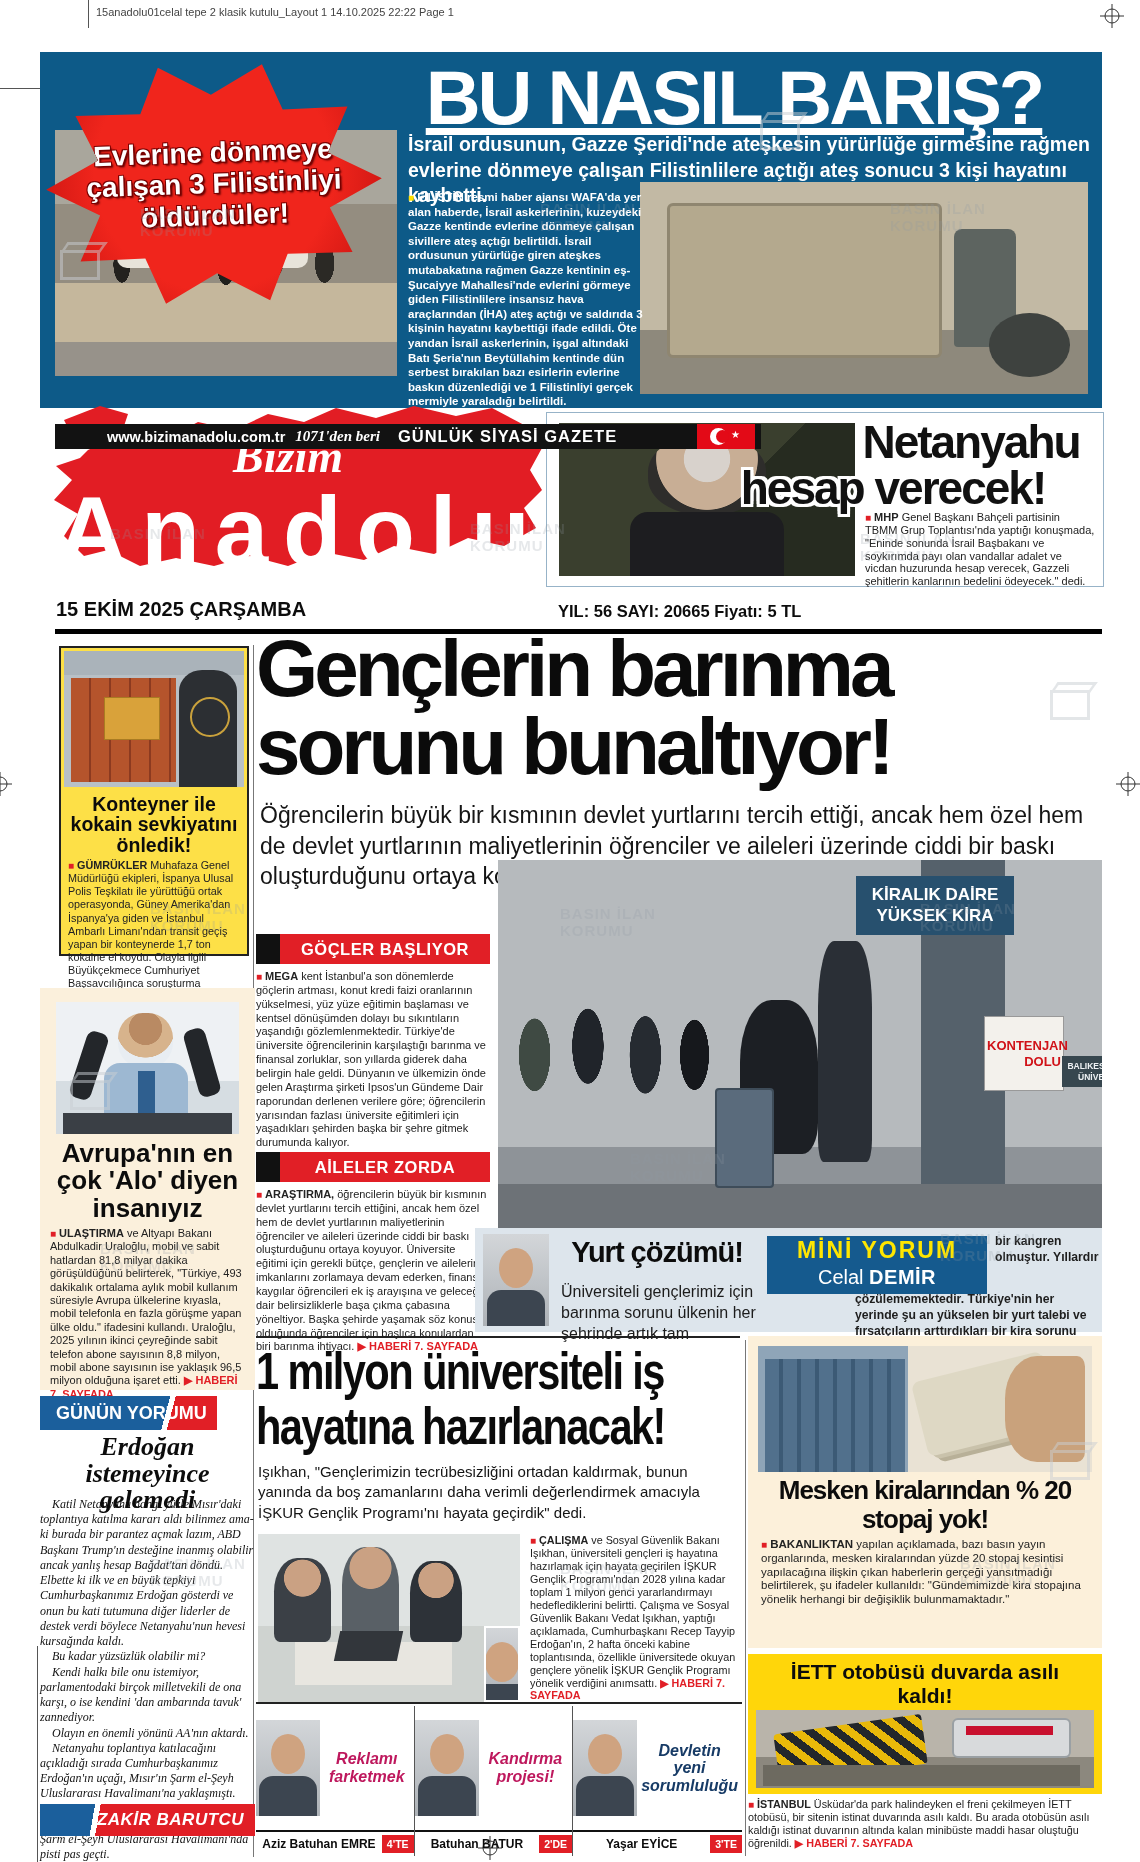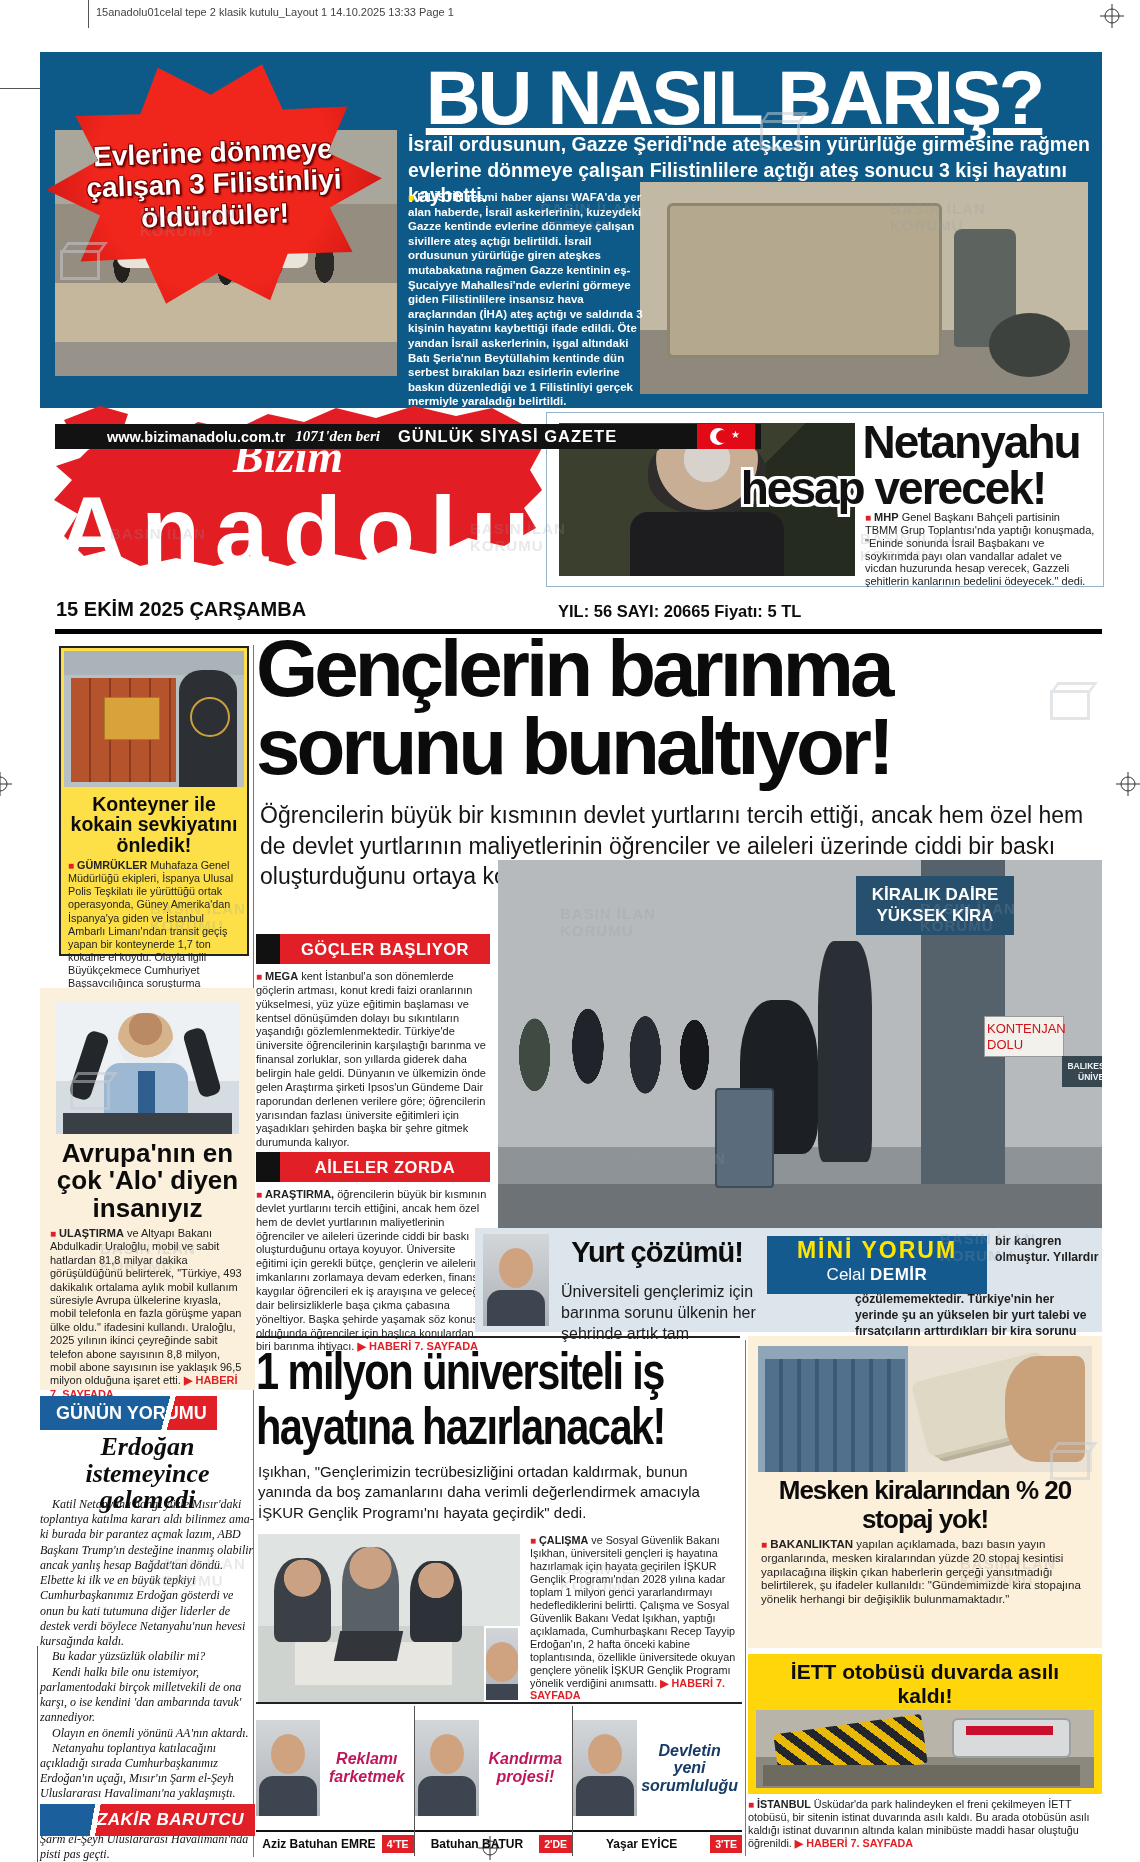--- a/index.html
+++ b/index.html
@@ -65,29 +65,29 @@
   .sig span{display:block;text-align:center;padding-left:46px;color:#fff;font-weight:bold;font-style:italic;font-size:17px;line-height:32px;letter-spacing:.5px;}
   
   .mainhead{position:absolute;left:256px;top:630px;width:848px;font-weight:bold;font-size:80px;line-height:.97;letter-spacing:-4px;color:#0b0b0b;}
   .lead{position:absolute;left:260px;top:800px;width:842px;font-size:23px;line-height:1.33;color:#151515;}
   .ban{position:absolute;width:234px;height:30px;background:#111;}
   .ban div{margin-left:24px;height:30px;background:#e11f26;color:#fff;font-weight:bold;font-size:16.5px;line-height:30px;text-align:center;letter-spacing:.5px;}
   .colbody{position:absolute;width:234px;font-size:11px;line-height:1.26;color:#222;}
   
   .stphoto{left:498px;top:860px;width:604px;height:368px;background:linear-gradient(180deg,#b6babd 0 78%,#8e9398 78% 88%,#6d7277 88%);}
   .sign-blue{position:absolute;left:358px;top:16px;width:150px;padding:8px 4px;background:#27506e;color:#fff;font-weight:bold;font-size:17px;line-height:1.25;text-align:center;}
-  .sign-quota{position:absolute;left:486px;top:156px;width:74px;padding:4px 2px;background:#f3f1ec;border:1px solid #999;color:#d01218;font-weight:normal;font-size:13px;line-height:1.2;text-align:left;}
+  .sign-quota{position:absolute;left:486px;top:156px;width:74px;padding:21px 2px;background:#f3f1ec;border:1px solid #999;color:#d01218;font-weight:bold;font-size:13px;line-height:1.2;text-align:right;}
   .sign-dorm{position:absolute;left:564px;top:196px;width:112px;padding:5px 3px;background:#37474f;color:#eef2f4;font-weight:bold;font-size:8.5px;line-height:1.25;text-align:center;}
   
   .yband{position:absolute;left:475px;top:1228px;width:627px;height:104px;background:#dde5ec;}
   .yhead{position:absolute;left:80px;top:8px;width:204px;text-align:center;font-weight:bold;font-size:29px;letter-spacing:-1px;color:#0c0c0c;}
   .yintro{position:absolute;left:86px;top:54px;width:196px;font-size:16px;line-height:1.3;color:#1c1c1c;}
   .minibox{position:absolute;left:292px;top:8px;width:220px;height:58px;background:#155a8e;text-align:center;}
   .minibox .l1{color:#ffe600;font-weight:bold;font-size:23px;letter-spacing:2px;line-height:1.3;}
-  .minibox .l2{color:#fff;font-size:17px;line-height:1.1;}
+  .minibox .l2{color:#fff;font-size:20px;line-height:1.1;}
   .minibox .l2 b{letter-spacing:.5px;}
   .minitext{position:absolute;left:380px;top:6px;width:244px;font-size:12.2px;font-weight:bold;line-height:1.3;color:#1d1d1d;}
   .minitext .sp{float:left;width:140px;height:58px;}
   
   .iskhead{position:absolute;left:256px;top:1344px;width:610px;transform:scaleX(.8);transform-origin:left top;
            font-weight:bold;font-size:52px;line-height:1.05;letter-spacing:-2px;color:#0b0b0b;}
   .isklead{position:absolute;left:258px;top:1462px;width:482px;font-size:15px;line-height:1.35;color:#141414;}
   .iskbody{position:absolute;left:530px;top:1534px;width:212px;font-size:10.8px;line-height:1.2;color:#222;}
   
   .meskbox{position:absolute;left:748px;top:1336px;width:354px;height:312px;background:#fcf0da;}
@@ -111,21 +111,21 @@
   
   .wm{position:absolute;z-index:40;color:#909aa4;opacity:.22;font-weight:bold;font-size:15px;line-height:1.15;letter-spacing:1px;pointer-events:none;}
   .cube{position:absolute;z-index:40;width:34px;height:24px;border:3px solid #c9ced3;opacity:.5;pointer-events:none;}
   .cube:before{content:"";position:absolute;left:-3px;top:-11px;width:34px;height:8px;border:3px solid #c9ced3;border-bottom:none;transform:skewX(-35deg);transform-origin:left bottom;}
 </style>
 </head>
 <body>
 
 <div id="page">
 
-  <div class="slug">15anadolu01celal tepe 2 klasik kutulu_Layout 1  14.10.2025  13:33  Page 1</div>
+  <div class="slug">15anadolu01celal tepe 2 klasik kutulu_Layout 1  14.10.2025  22:22  Page 1</div>
   <div class="crop" style="left:88px;top:0;width:1px;height:28px;"></div>
   <div class="crop" style="left:0;top:88px;width:45px;height:1px;"></div>
   <div class="crop" style="left:37px;top:1646px;width:1px;height:216px;"></div>
   <div class="reg" style="left:1100px;top:4px;"><svg width="24" height="24">
         <circle cx="12" cy="12" r="7" fill="none" stroke="#333"></circle>
         <line x1="0" y1="12" x2="24" y2="12" stroke="#333"></line>
         <line x1="12" y1="0" x2="12" y2="24" stroke="#333"></line>
       </svg></div>
   <div class="reg" style="left:1116px;top:772px;"><svg width="24" height="24">
         <circle cx="12" cy="12" r="7" fill="none" stroke="#333"></circle>

